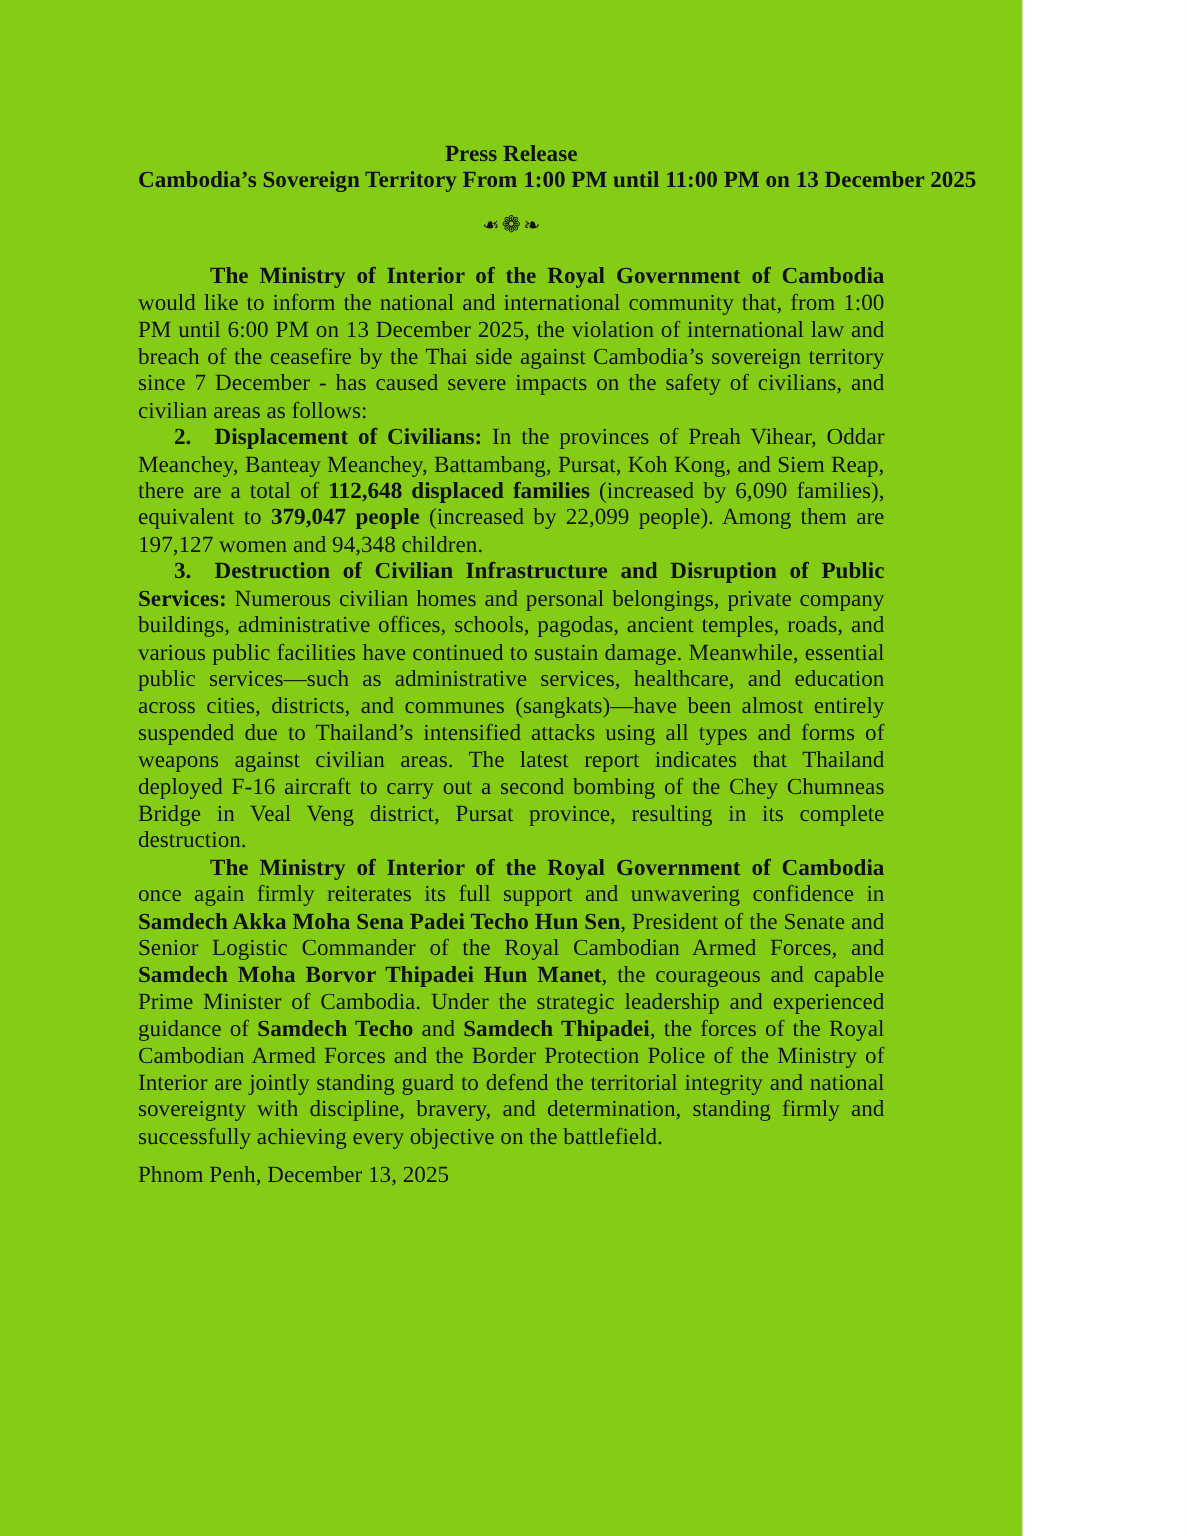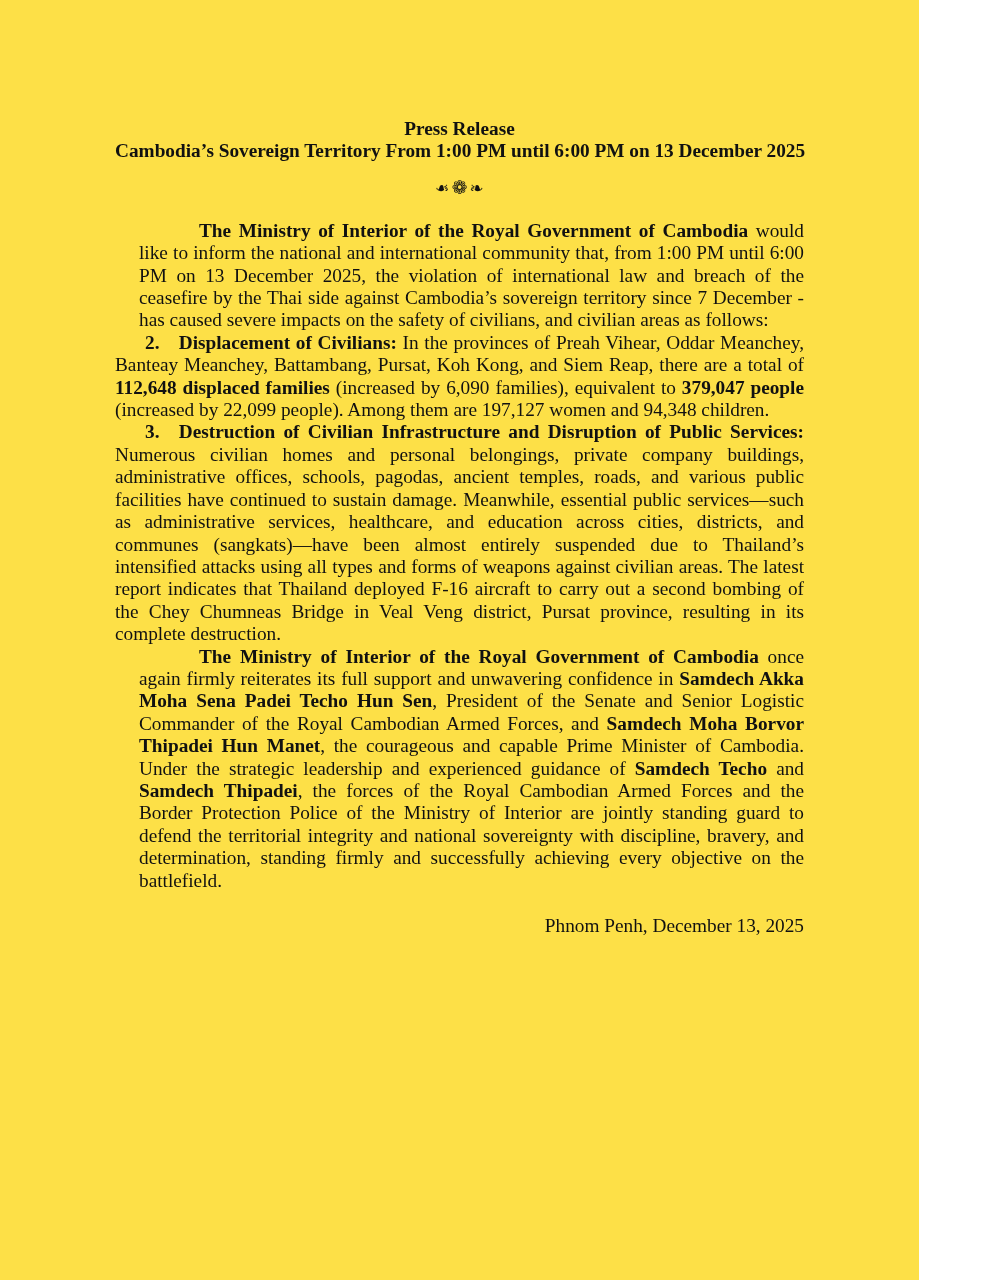--- a/index.html
+++ b/index.html
@@ -2,23 +2,23 @@
 <html><head>
 <meta charset="utf-8">
 <style>
   html, body {
     margin: 0;
     padding: 0;
     background: #ffffff;
   }
   .page {
     position: relative;
-    width: 919px;
+    width: 852px;
     height: 1280px;
-    background: #fde047;
+    background: #84cc16;
     color: #111111;
     font-family: "Liberation Serif", serif;
     overflow: hidden;
   }
   .content {
     padding: 118px 115px 0 115px; 
   }
   .doc-title-line {
     text-align: center;
     font-weight: bold;
@@ -43,39 +43,38 @@
     display: inline-block;
     margin: 0 2px;
     font-size: 19px;
   }
   p.body {
     margin: 0;
     text-align: justify;
     font-size: 19.3px;
     line-height: 22.4px;
   }
-  p.indent-lg { text-indent: 60px; margin-left: 24px; }
+  p.indent-lg { text-indent: 60px; }
   p.indent-sm { text-indent: 30px; }
   .dateline {
-    margin-top: 23px;
-    text-align: right;
+    margin-top: 10px;
     font-size: 19.3px;
     line-height: 22.4px;
   }
 </style>
 </head>
 <body>
 
 <div class="page">
   <div class="content">
 
     <div class="doc-title-line">Press Release</div>
 
 
-    <div class="doc-title-line">Cambodia’s Sovereign Territory From 1:00 PM until 6:00 PM on 13 December 2025</div>
+    <div class="doc-title-line">Cambodia’s Sovereign Territory From 1:00 PM until 11:00 PM on 13 December 2025</div>
 
     <div class="ornament">
       <span class="flip">❧</span><span class="mid">❁</span><span>❧</span>
     </div>
 
     <p class="body indent-lg"><b>The Ministry of Interior of the Royal Government of Cambodia</b><span> would like to inform the national and international community that, from 1:00 PM until 6:00 PM on 13 December 2025, the violation of international law and breach of the ceasefire by the Thai side against Cambodia’s sovereign territory since 7 December - has caused severe impacts on the safety of civilians, and civilian areas as follows:</span></p>
 
 
     <p class="body indent-sm"><b>2. Displacement of Civilians:</b><span> In the provinces of Preah Vihear, Oddar Meanchey, Banteay Meanchey, Battambang, Pursat, Koh Kong, and Siem Reap, there are a total of </span><b>112,648 displaced families</b><span> (increased by 6,090 families), equivalent to </span><b>379,047 people</b><span> (increased by 22,099 people). Among them are 197,127 women and 94,348 children.</span></p>
 

